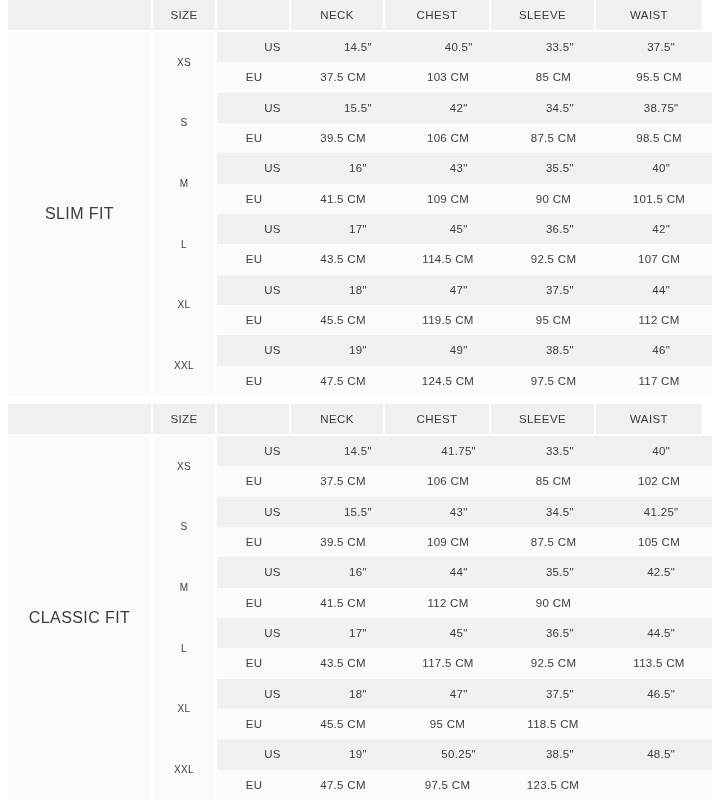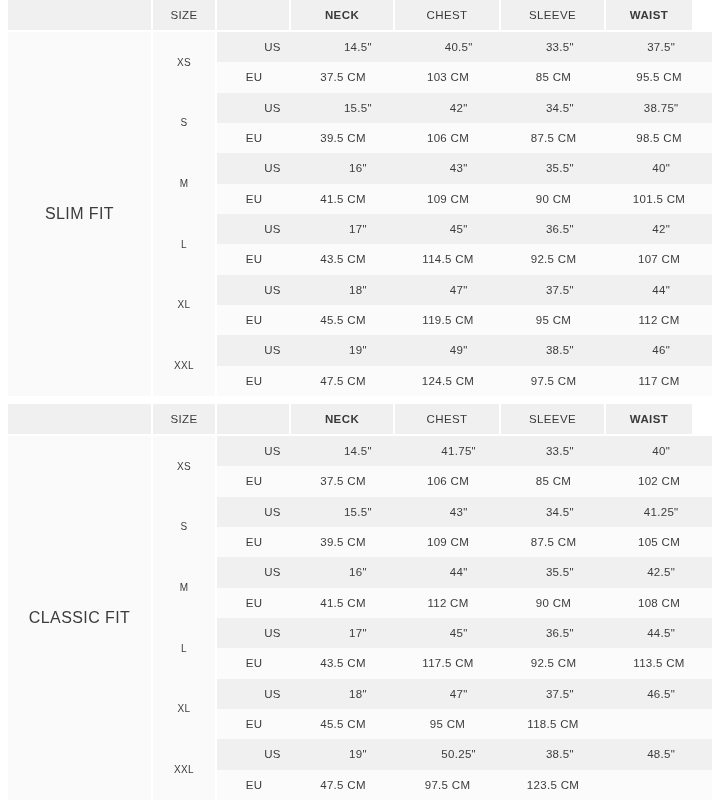--- a/index.html
+++ b/index.html
@@ -25,24 +25,24 @@
   .thead .th{
     background:var(--header-bg);
     display:flex;align-items:center;justify-content:center;
     font-size:11.5px;letter-spacing:.4px;color:#3a3a3a;
     margin-right:2px;
   }
   .thead .th:last-child{margin-right:0;}
   .th.c0{width:143px;}
   .th.c1{width:62px;}
   .th.c2{width:72px;}
-  .th.c3{width:102px;font-weight:bold;}
+  .th.c3{width:92px;}
   .th.c4{width:104px;}
   .th.c5{width:103px;}
-  .th.c6{width:86px;font-weight:bold;}
+  .th.c6{width:106px;}
   
   .tbody{display:flex;}
   .fit-cell{
     width:143px;margin-right:2px;background:var(--label-col-bg);
     display:flex;align-items:center;justify-content:center;
     font-size:16px;letter-spacing:.4px;
   }
   .size-col{width:62px;margin-right:2px;display:flex;flex-direction:column;}
   .size-cell{
     height:60.66px;background:var(--label-col-bg);
@@ -231,21 +231,20 @@
             <div class="cell val neck">16"</div>
             <div class="cell val chest">44"</div>
             <div class="cell val sleeve">35.5"</div>
             <div class="cell val waist">42.5"</div>
           </div>
           <div class="data-row eu">
             <div class="cell useu">EU</div>
             <div class="cell val neck">41.5 CM</div>
             <div class="cell val chest">112 CM</div>
             <div class="cell val sleeve">90 CM</div>
-            <div class="cell val waist">108 CM</div>
           </div>
           <div class="data-row us">
             <div class="cell useu">US</div>
             <div class="cell val neck">17"</div>
             <div class="cell val chest">45"</div>
             <div class="cell val sleeve">36.5"</div>
             <div class="cell val waist">44.5"</div>
           </div>
           <div class="data-row eu">
             <div class="cell useu">EU</div>

